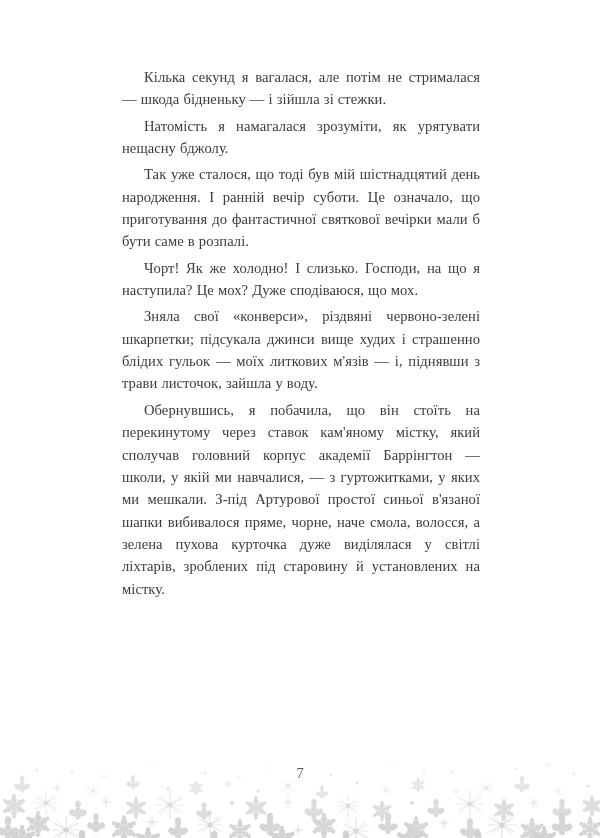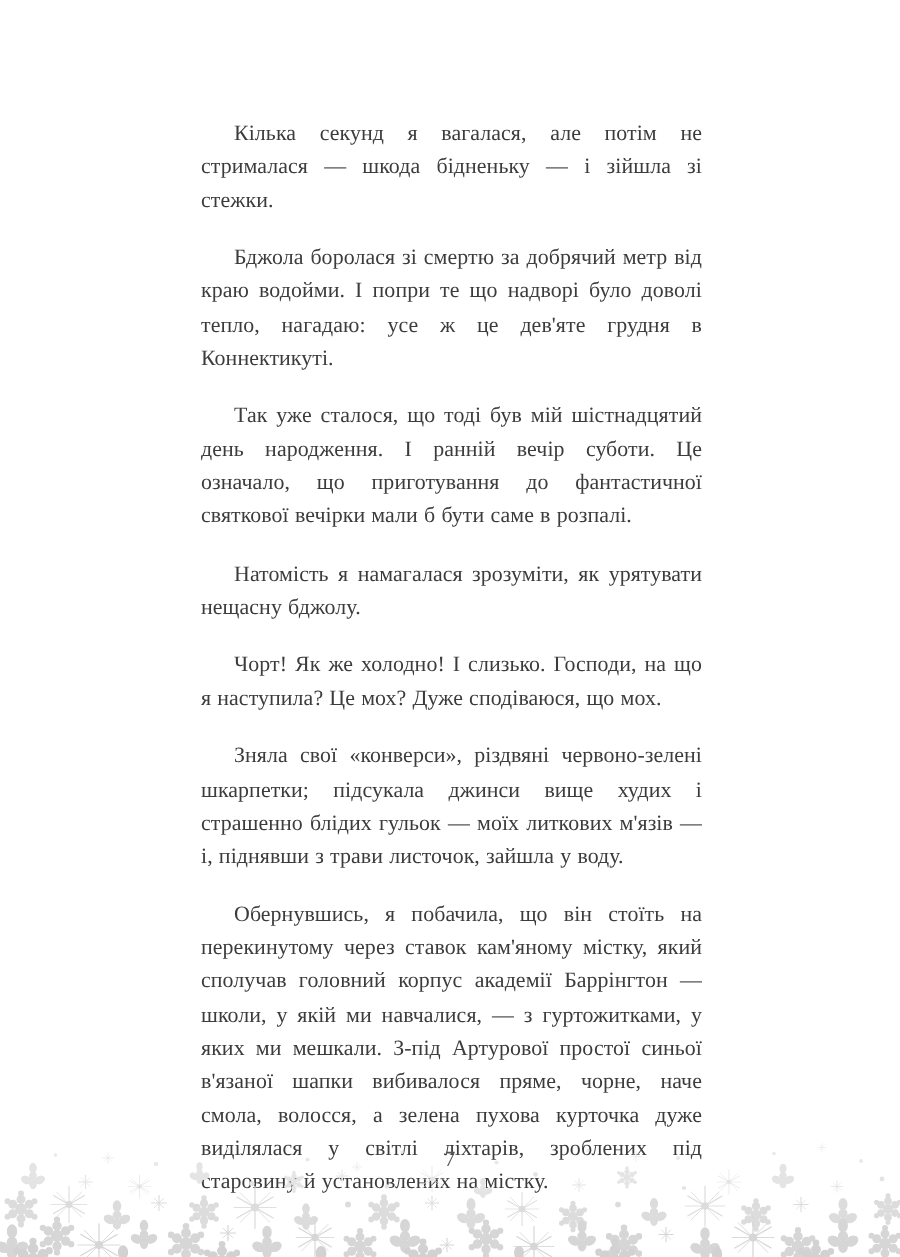--- a/index.html
+++ b/index.html
@@ -17,21 +17,21 @@
   }
 
   
   .text-block {
     position: absolute;
     left: 118px;
     top: 62px;
     width: 366px;
   }
   .para {
-    margin: 16px;
+    margin: 4px;
     text-indent: 22px;
     text-align: justify;
     text-justify: inter-word;
     font-size: 14.6px;
     line-height: 22.35px;
     color: #3c3c3c;
     letter-spacing: 0.05px;
     word-spacing: 0.4px;
     -webkit-font-smoothing: antialiased;
   }
@@ -62,23 +62,22 @@
   }
   .snow-footer svg { display: block; }
 </style>
 </head>
 <body>
 
 <div class="page">
 
   <div class="text-block">
     <p class="para">Кілька секунд я вагалася, але потім не стрималася — шкода бідненьку — і зійшла зі стежки.</p>
-    <p class="para">Бджола боролася зі смертю за добрячий метр від краю водойми. І попри те що надворі було доволі тепло, нагадаю: усе ж це дев'яте грудня в Коннектикуті.</p>
+    <p class="para">Натомість я намагалася зрозуміти, як урятувати нещасну бджолу.</p>
     <p class="para">Так уже сталося, що тоді був мій шістнадцятий день народження. І ранній вечір суботи. Це означало, що приготування до фантастичної святкової вечірки мали б бути саме в розпалі.</p>
-    <p class="para">Натомість я намагалася зрозуміти, як урятувати нещасну бджолу.</p>
     <p class="para">Чорт! Як же холодно! І слизько. Господи, на що я наступила? Це мох? Дуже сподіваюся, що мох.</p>
     <p class="para">Зняла свої «конверси», різдвяні червоно-зелені шкарпетки; підсукала джинси вище худих і страшенно блідих гульок — моїх литкових м'язів — і, піднявши з трави листочок, зайшла у воду.</p>
     <p class="para">Обернувшись, я побачила, що він стоїть на перекинутому через ставок кам'яному містку, який сполучав головний корпус академії Баррінгтон — школи, у якій ми навчалися, — з гуртожитками, у яких ми мешкали. З-під Артурової простої синьої в'язаної шапки вибивалося пряме, чорне, наче смола, волосся, а зелена пухова курточка дуже виділялася у світлі ліхтарів, зроблених під старовину й установлених на містку.</p>
   </div>
 
   <div class="folio">7</div>
 
   <div class="snow-footer">
     <svg width="600" height="80" viewBox="0 0 600 80" xmlns="http://www.w3.org/2000/svg" aria-hidden="true">
       <defs>

